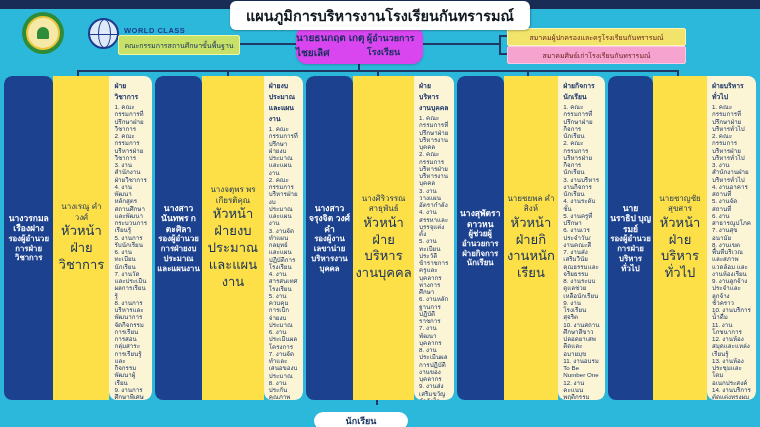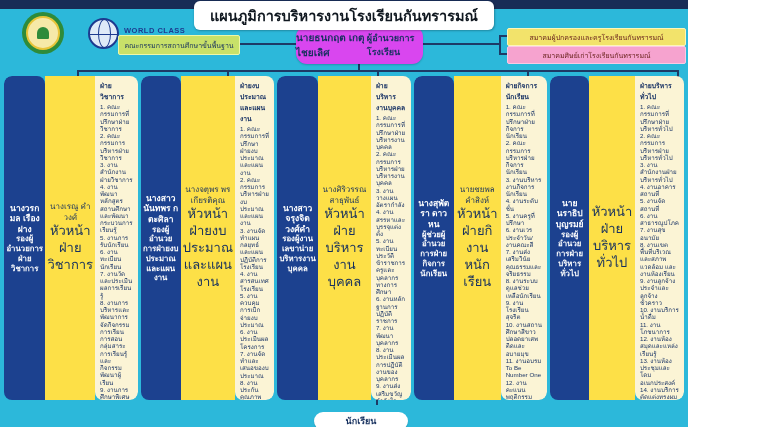--- a/index.html
+++ b/index.html
@@ -1,17 +1,17 @@
 <!DOCTYPE html>
 <html><head>
 <meta charset="utf-8">
 <style>
   html,body{margin:0;padding:0;}
   body{font-family:"Liberation Sans","DejaVu Sans",sans-serif;}
-  #stage{position:relative;width:688px;height:427px;background:#2cb8da;overflow:hidden;}
+  #stage{position:relative;width:760px;height:427px;background:#2cb8da;overflow:hidden;}
 
   
   .topbar{position:absolute;left:0;top:0;width:760px;height:9px;background:#182c56;}
   .title-box{position:absolute;left:50%;top:1px;transform:translateX(-50%);background:#ffffff;
     border-radius:6px;padding:3px 16px;white-space:nowrap;
     font-size:14.5px;font-weight:bold;color:#101820;z-index:5;box-shadow:0 1px 2px rgba(0,0,0,.25);}
 
   
   .school-logo{position:absolute;left:22px;top:12px;width:42px;height:42px;border-radius:50%;
     background:#2e8b3a;display:flex;align-items:center;justify-content:center;}
@@ -241,20 +241,21 @@
           <div class="col-item">17. งานเลขานุการฝ่ายกิจการนักเรียน</div>
           <div class="col-item">18. คณะกรรมการประเมินผลการดำเนินงานฝ่ายกิจการนักเรียน</div>
         </div>
       </div>
       <div class="column">
         <div class="col-head">
           <div class="name">นายนราธิป บุญรมย์</div>
           <div class="role">รองผู้อำนวยการฝ่ายบริหารทั่วไป</div>
         </div>
         <div class="col-sub">
+          <div class="name">นายชาญชัย สุขสาร</div>
           <div class="role">หัวหน้าฝ่ายบริหารทั่วไป</div>
         </div>
         <div class="col-body">
           <div class="col-section">ฝ่ายบริหารทั่วไป</div>
           <div class="col-item">1. คณะกรรมการที่ปรึกษาฝ่ายบริหารทั่วไป</div>
           <div class="col-item">2. คณะกรรมการบริหารฝ่ายบริหารทั่วไป</div>
           <div class="col-item">3. งานสำนักงานฝ่ายบริหารทั่วไป</div>
           <div class="col-item">4. งานอาคารสถานที่</div>
           <div class="col-item">5. งานจัดสถานที่</div>
           <div class="col-item">6. งานสาธารณูปโภค</div>

